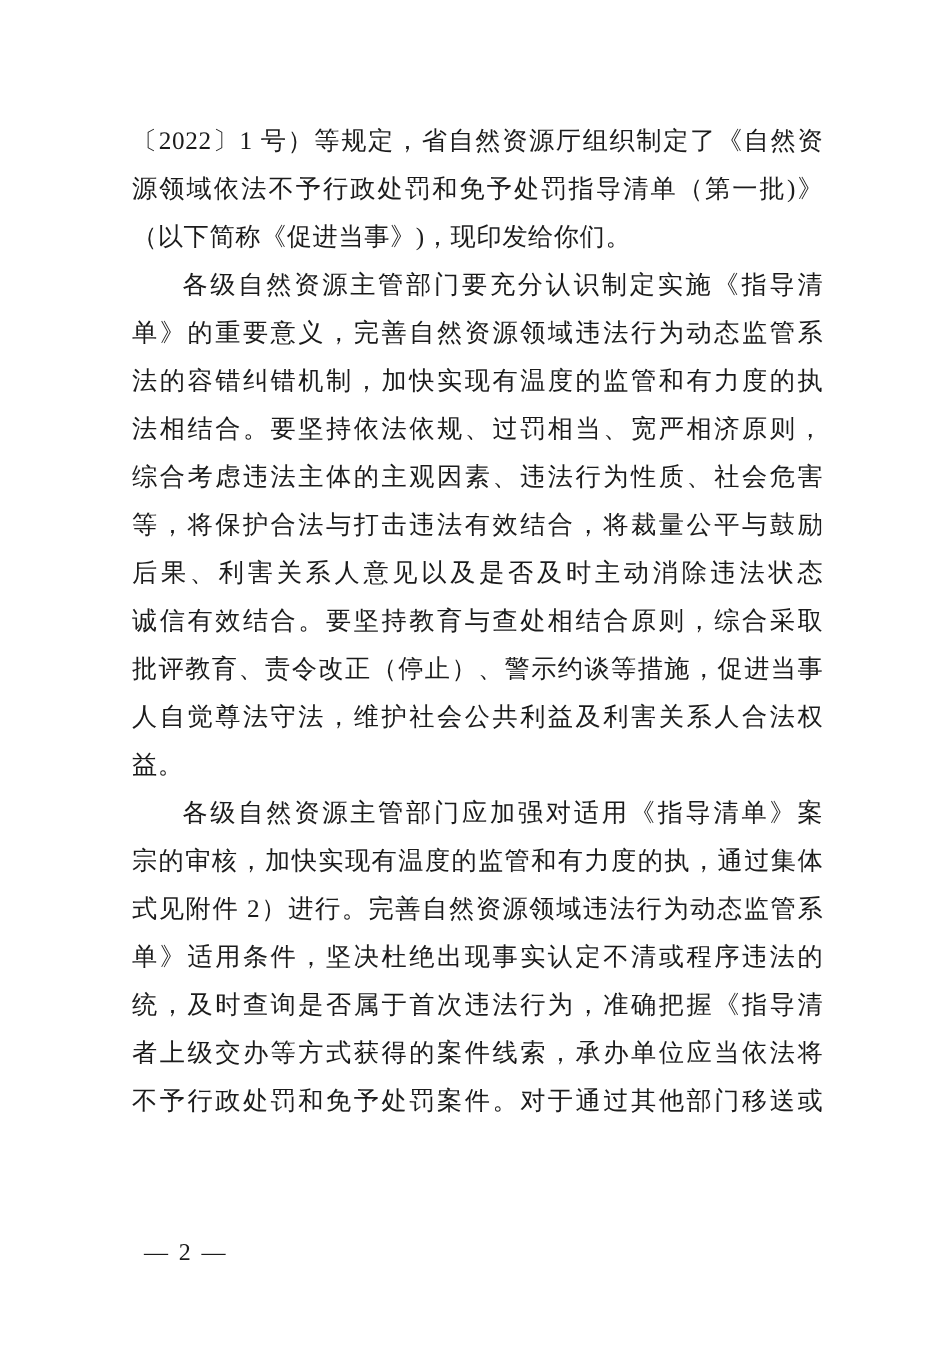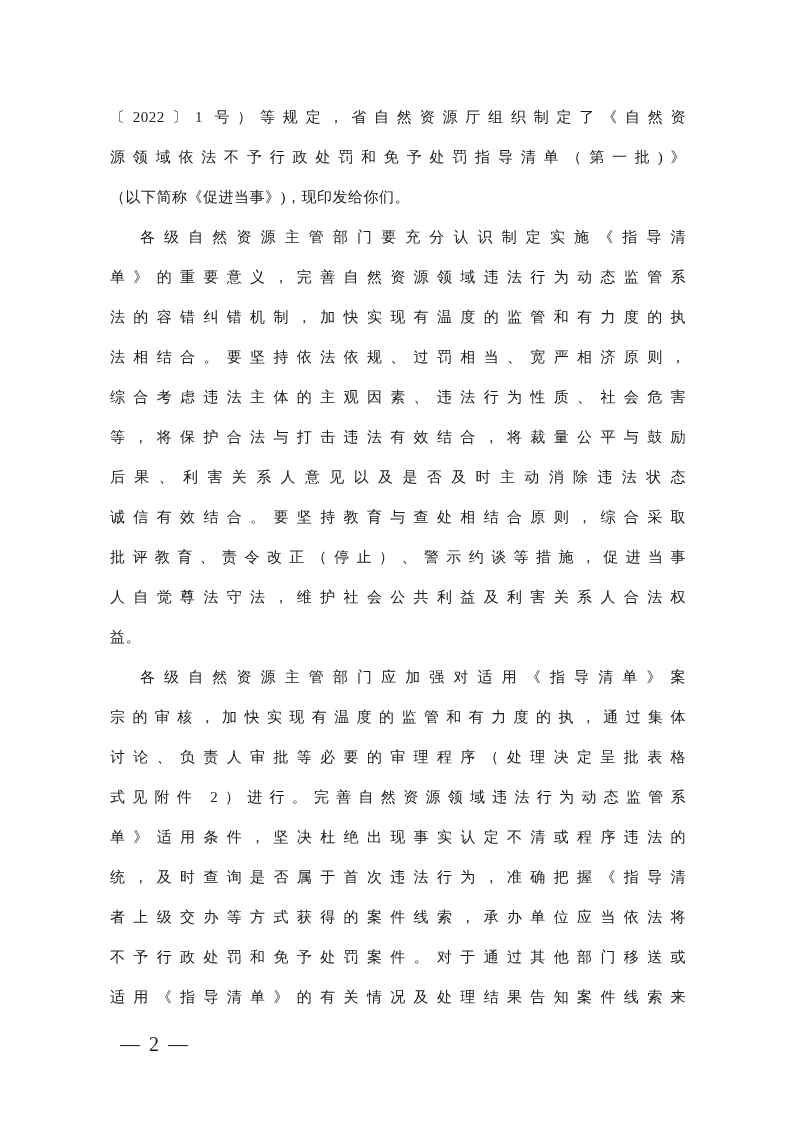--- a/index.html
+++ b/index.html
@@ -14,21 +14,21 @@
     background: #ffffff;
     overflow: hidden;
     font-family: "Liberation Serif", "DejaVu Serif", serif;
   }
   .body-text {
     position: absolute;
     left: 110px;
     top: 97px;
     width: 576px;
     color: #1b1b1b;
-    font-size: 15px;
+    font-size: 21px;
   }
   .text-line {
     height: 40px;
     line-height: 40px;
     text-align: justify;
     text-align-last: justify;
     white-space: nowrap;
     letter-spacing: 0.5px;
   }
   .text-line.para-end {
@@ -61,22 +61,20 @@
       <div class="text-line">法相结合。要坚持依法依规、过罚相当、宽严相济原则，</div>
       <div class="text-line">综合考虑违法主体的主观因素、违法行为性质、社会危害</div>
       <div class="text-line">等，将保护合法与打击违法有效结合，将裁量公平与鼓励</div>
       <div class="text-line">后果、利害关系人意见以及是否及时主动消除违法状态</div>
       <div class="text-line">诚信有效结合。要坚持教育与查处相结合原则，综合采取</div>
       <div class="text-line">批评教育、责令改正（停止）、警示约谈等措施，促进当事</div>
       <div class="text-line">人自觉尊法守法，维护社会公共利益及利害关系人合法权</div>
       <div class="text-line para-end">益。</div>
       <div class="text-line indent">各级自然资源主管部门应加强对适用《指导清单》案</div>
       <div class="text-line">宗的审核，加快实现有温度的监管和有力度的执，通过集体</div>
-      <div class="text-line">讨论、负责人审批等必要的审理程序（处理决定呈批表格</div>
       <div class="text-line">式见附件 2）进行。完善自然资源领域违法行为动态监管系</div>
       <div class="text-line">单》适用条件，坚决杜绝出现事实认定不清或程序违法的</div>
       <div class="text-line">统，及时查询是否属于首次违法行为，准确把握《指导清</div>
       <div class="text-line">者上级交办等方式获得的案件线索，承办单位应当依法将</div>
       <div class="text-line">不予行政处罚和免予处罚案件。对于通过其他部门移送或</div>
-      <div class="text-line">适用《指导清单》的有关情况及处理结果告知案件线索来</div>
     </div>
   <div class="footer-page-number">— 2 —</div>
 </div>
 
 </body></html>

